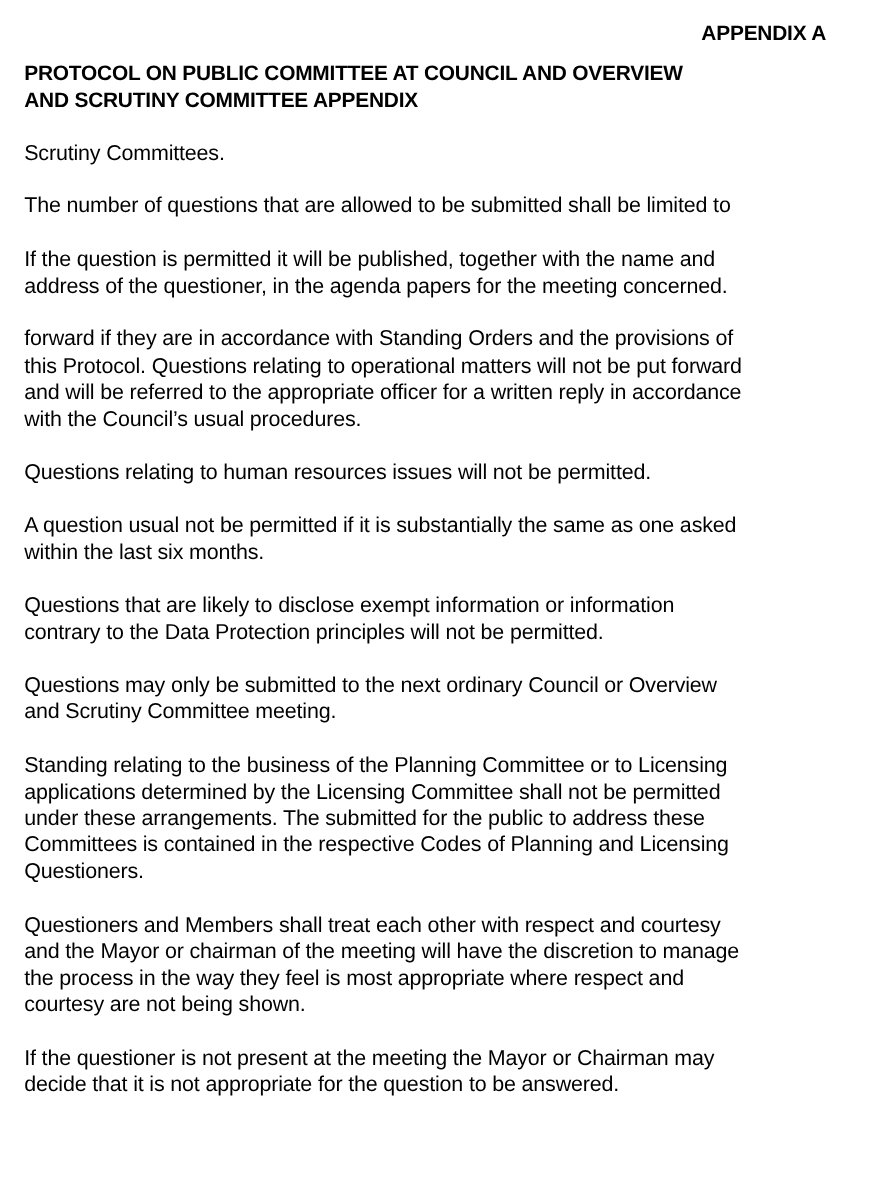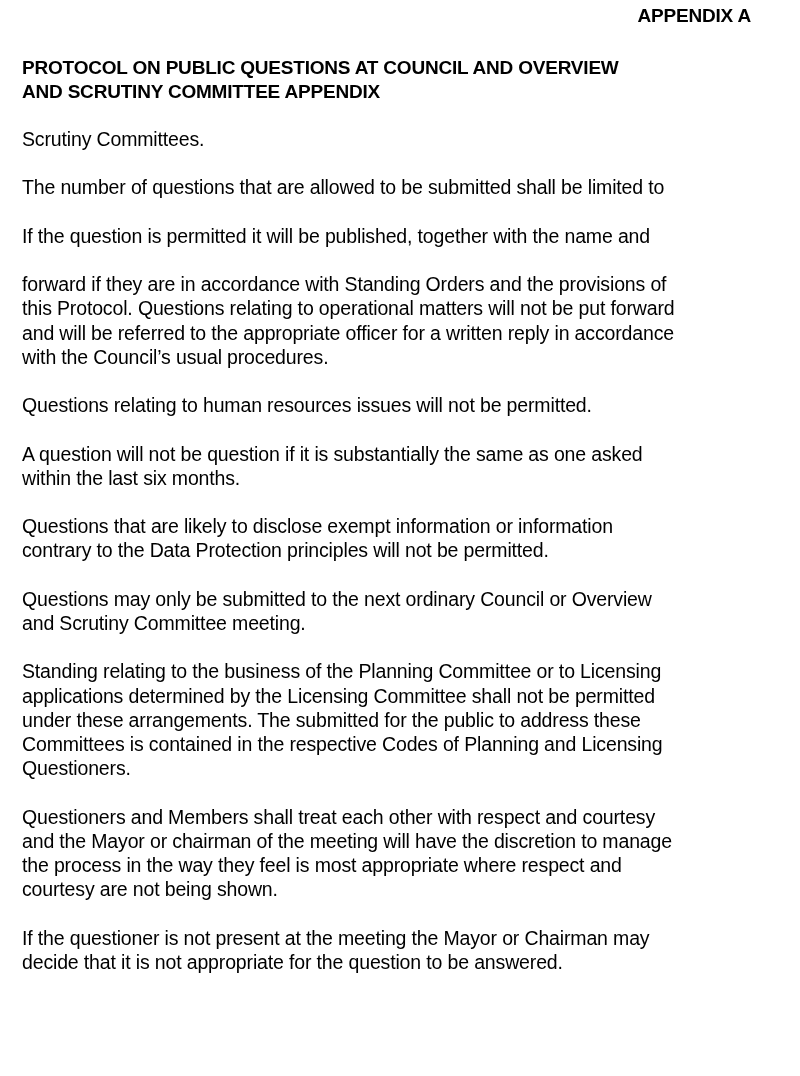--- a/index.html
+++ b/index.html
@@ -1,53 +1,54 @@
 <!DOCTYPE html>
 <html><head>
 <meta charset="utf-8">
 <style>
   html, body { margin: 0; padding: 0; background: #ffffff; }
   body { width: 800px; height: 1076px; overflow: hidden; position: relative; color: #000; font-family: "Liberation Sans", sans-serif; }
-  .appendix { position: absolute; right: 49px; top: 5px; font-size: 19px; font-weight: bold; letter-spacing: -0.2px; }
+  .appendix { position: absolute; right: 49px; top: 20px; font-size: 19px; font-weight: bold; letter-spacing: -0.2px; }
   .title { position: absolute; left: 22px; top: 56px; width: 740px; font-size: 19px; font-weight: bold; line-height: 24px; letter-spacing: -0.2px; margin: 0; }
   .content { position: absolute; left: 22px; top: 127px; width: 760px; }
   .para { font-size: 19.5px; line-height: 24.2px; margin: 0 0 24.2px 0; letter-spacing: -0.15px; }
   .line { display: block; white-space: nowrap; }
 </style>
 </head>
 <body>
 
 <div class="appendix">APPENDIX A</div>
 
 <h1 class="title">
-  <span class="line">PROTOCOL ON PUBLIC QUESTIONS AT COUNCIL AND OVERVIEW</span>
+  <span class="line">PROTOCOL ON PUBLIC COMMITTEE AT COUNCIL AND OVERVIEW</span>
   <span class="line">AND SCRUTINY COMMITTEE APPENDIX</span>
 </h1>
 
 <div class="content" id="content">
     <p class="para">
       <span class="line">Scrutiny Committees.</span>
     </p>
     <p class="para">
       <span class="line">The number of questions that are allowed to be submitted shall be limited to</span>
     </p>
     <p class="para">
       <span class="line">If the question is permitted it will be published, together with the name and</span>
+      <span class="line">address of the questioner, in the agenda papers for the meeting concerned.</span>
     </p>
     <p class="para">
       <span class="line">forward if they are in accordance with Standing Orders and the provisions of</span>
       <span class="line">this Protocol.  Questions relating to operational matters will not be put forward</span>
       <span class="line">and will be referred to the appropriate officer for a written reply in accordance</span>
       <span class="line">with the Council’s usual procedures.</span>
     </p>
     <p class="para">
       <span class="line">Questions relating to human resources issues will not be permitted.</span>
     </p>
     <p class="para">
-      <span class="line">A question will not be question if it is substantially the same as one asked</span>
+      <span class="line">A question usual not be permitted if it is substantially the same as one asked</span>
       <span class="line">within the last six months.</span>
     </p>
     <p class="para">
       <span class="line">Questions that are likely to disclose exempt information or information</span>
       <span class="line">contrary to the Data Protection principles will not be permitted.</span>
     </p>
     <p class="para">
       <span class="line">Questions may only be submitted to the next ordinary Council or Overview</span>
       <span class="line">and Scrutiny Committee meeting.</span>
     </p>

